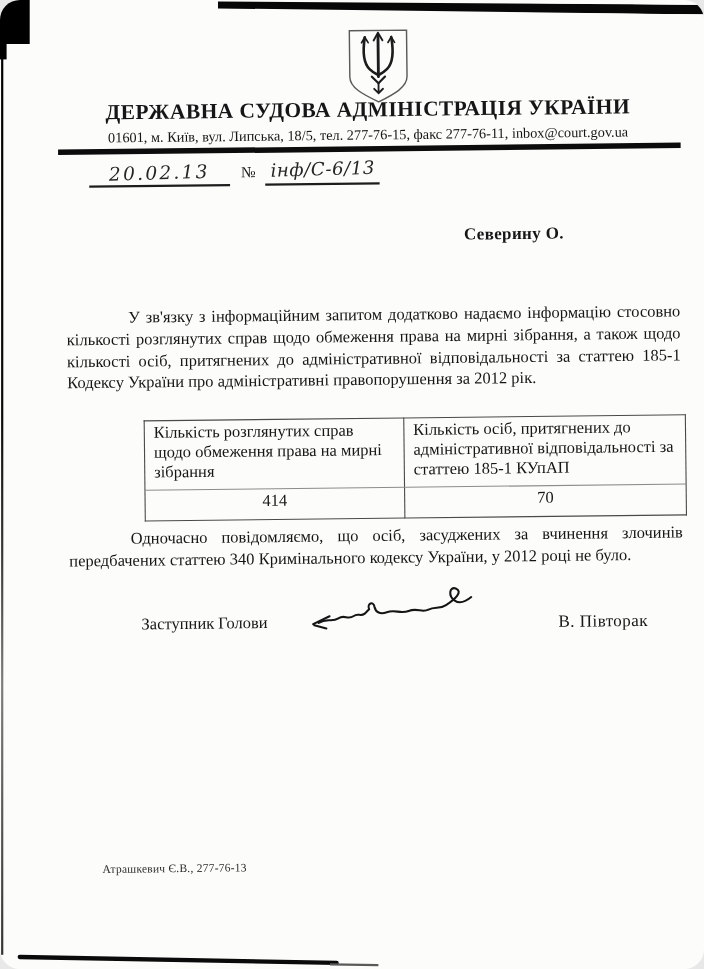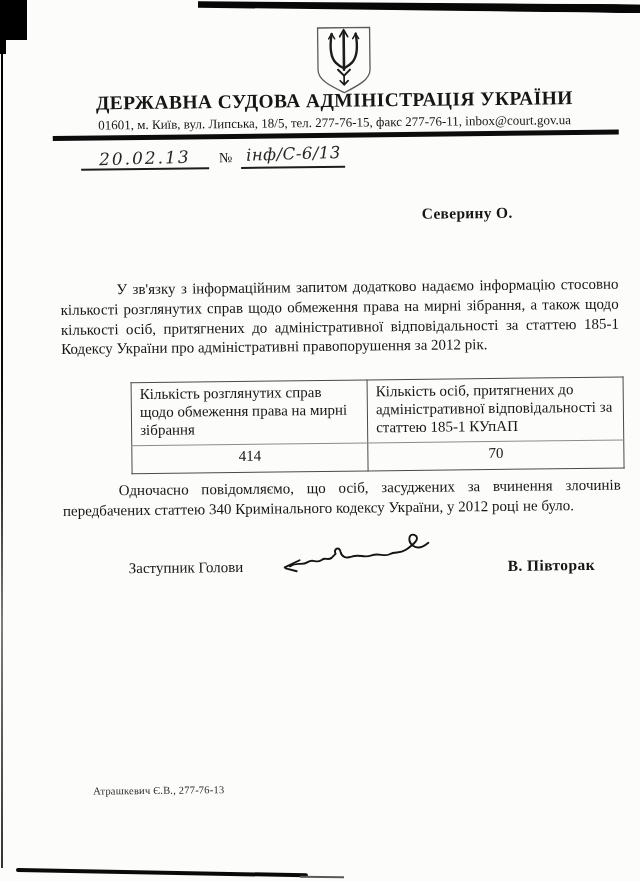--- a/index.html
+++ b/index.html
@@ -1,19 +1,19 @@
 <!DOCTYPE html>
 <html><head>
 <meta charset="utf-8">
 <style>
   html,body{margin:0;padding:0;background:#e8e8e8;}
   .page{
     position:relative;width:640px;height:881px;margin:0 auto;
     background:#fcfcfa;overflow:hidden;
-    font-family:"Liberation Serif", serif;color:#161616;
+    font-family:"Liberation Serif", serif;color:#161616;border-radius:18px;
   }
   .content{position:absolute;inset:0;transform:rotate(-0.65deg);transform-origin:320px 420px;}
 
   
   .art-tl{position:absolute;top:0;left:0;width:27px;height:40px;background:#000;}
   .art-tl2{position:absolute;top:40px;left:0;width:6px;height:14px;background:#000;}
   .art-left-line{position:absolute;top:52px;left:1px;width:2px;height:816px;
     background:linear-gradient(#000 0%,#0a0a0a 40%,rgba(0,0,0,.78) 55%,rgba(0,0,0,.5) 70%,rgba(0,0,0,.8) 100%);}
   .art-top-band{position:absolute;top:0;left:198px;width:452px;height:9px;background:#070707;
     transform:rotate(0.55deg);transform-origin:left top;
@@ -50,21 +50,21 @@
   .data-table td{border:1.5px solid #4a4a4a;font-size:15px;line-height:17.8px;vertical-align:top;}
   .data-table .hdr{padding:3px 8px 6px;}
   .data-table .hdr-row td{border-bottom:1px solid #8c8c8c;}
   .data-table .val{text-align:center;padding:3px 0 6px;}
   .col-1{width:219px;}
   .col-2{width:239px;}
 
   
   .sig-title{position:absolute;top:558px;left:127px;font-size:15px;}
   .sig-scribble{position:absolute;top:534px;left:279px;width:152px;height:48px;}
-  .sig-name{position:absolute;top:559px;left:506px;font-size:15.5px;font-weight:bold;letter-spacing:0.4px;}
+  .sig-name{position:absolute;top:559px;left:506px;font-size:15.5px;font-weight:normal;letter-spacing:0.4px;}
 
   .footer-contact{position:absolute;top:783px;left:89px;font-size:10.5px;color:#2b2b2b;letter-spacing:0.2px;}
 </style>
 </head>
 <body>
 
 <div class="page">
 
   <div class="art-tl"></div>
   <div class="art-tl2"></div>

